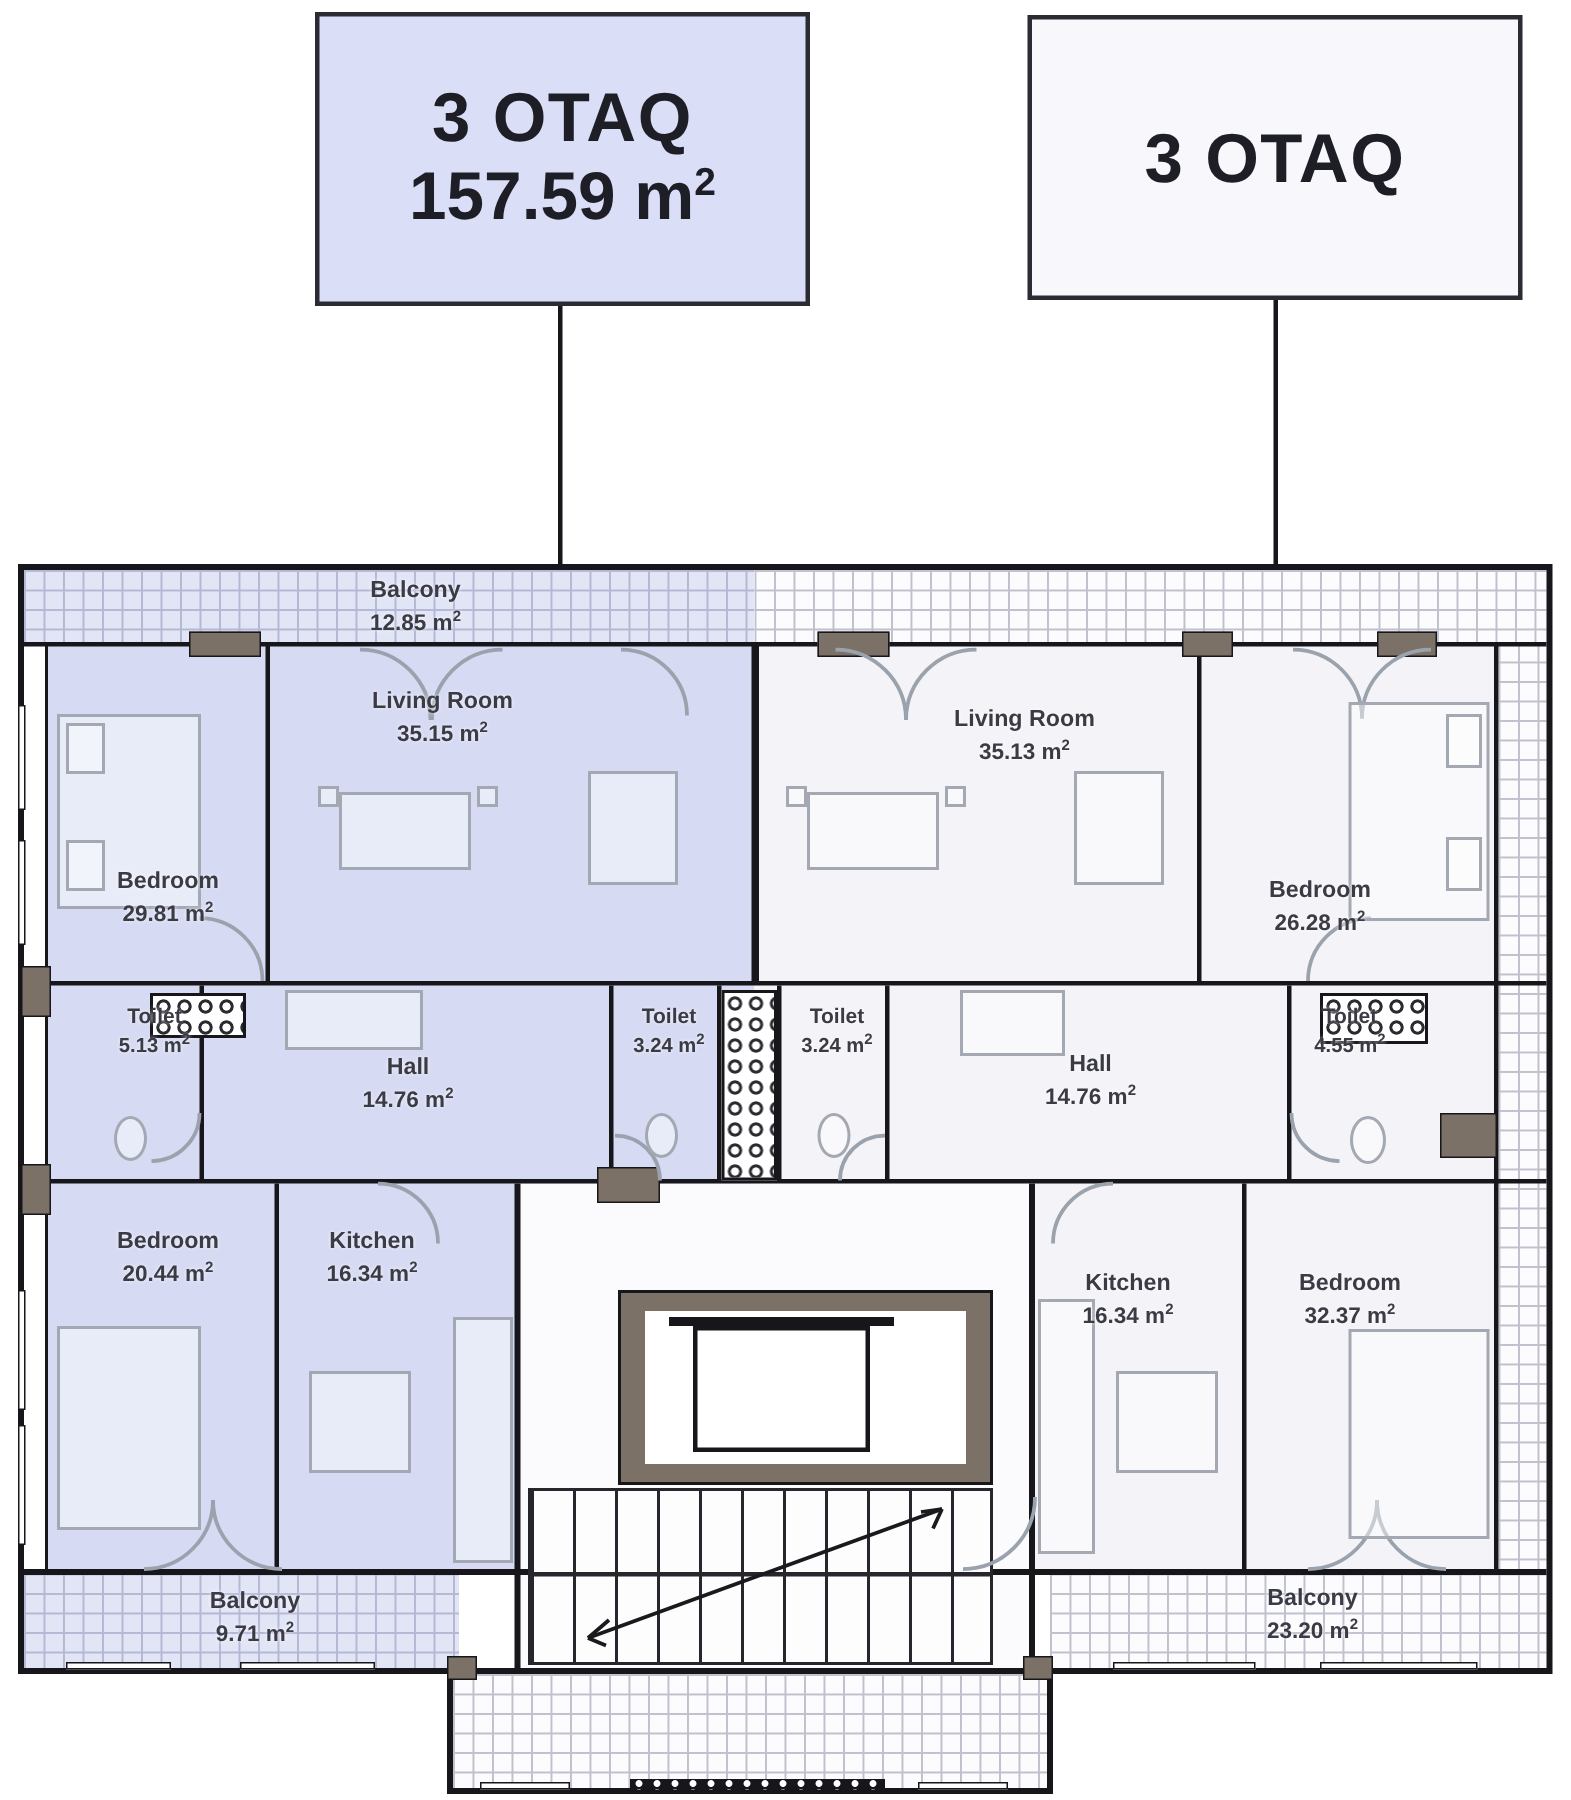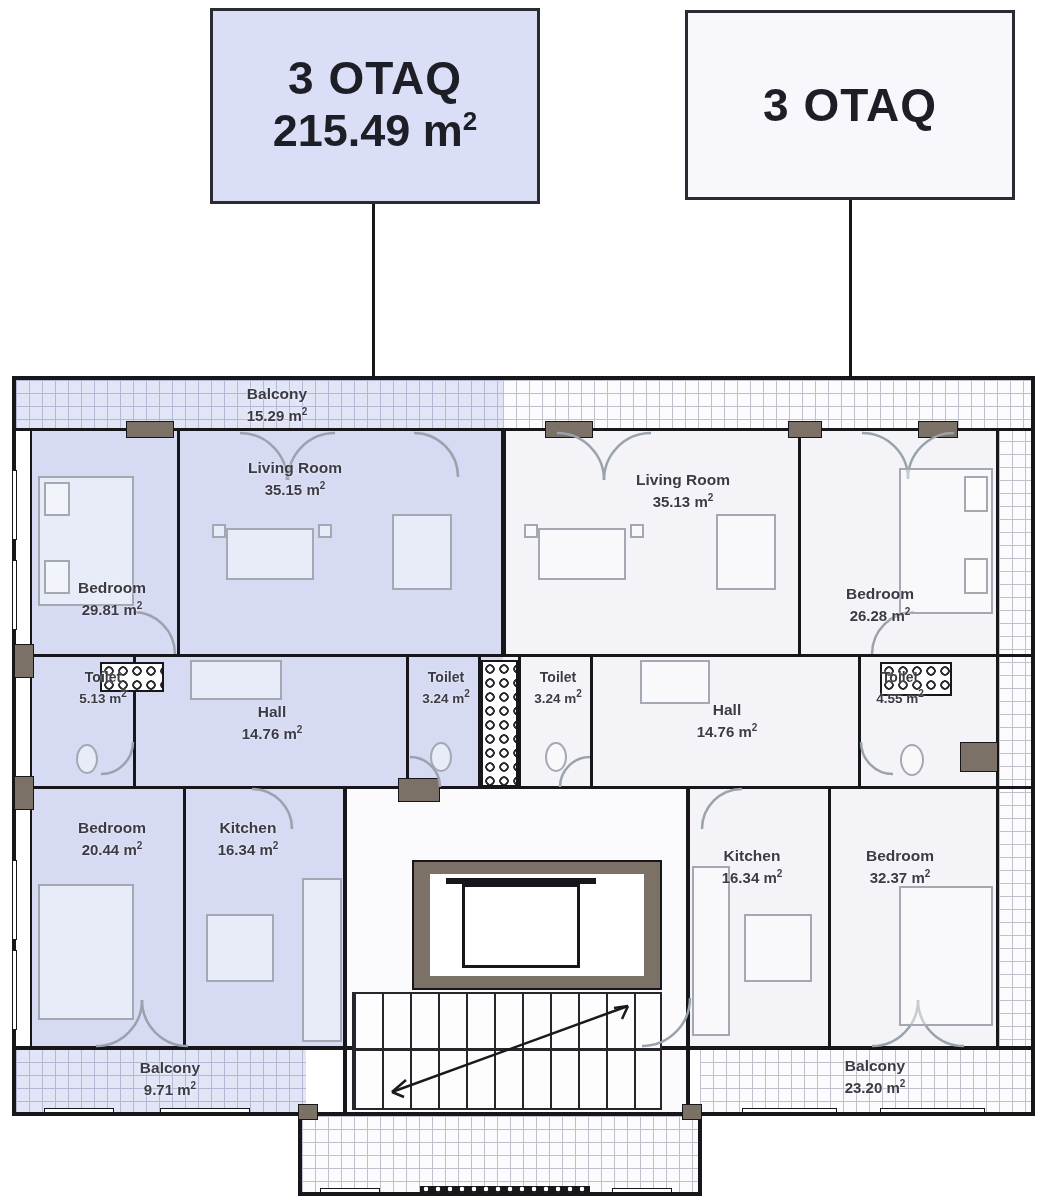--- a/index.html
+++ b/index.html
@@ -57,21 +57,21 @@
     background-image:radial-gradient(circle at 6px 3px,#fff 2px,transparent 2.6px);
     background-size:12px 6px;}
 </style>
 </head>
 <body>
 
 <div id="screen">
 
   <div class="abs callout" style="left:210px;top:8px;width:330px;height:196px;background:#dbdef7;">
     <div class="c-title">3 OTAQ</div>
-    <div class="c-area"><span>215.49</span><span> m</span><sup>2</sup></div>
+    <div class="c-area"><span>157.59</span><span> m</span><sup>2</sup></div>
   </div>
   <div class="abs callout" style="left:685px;top:10px;width:330px;height:190px;background:#f8f8fc;">
     <div class="c-title">3 OTAQ</div>
   </div>
 
   <div class="abs connector" style="left:372px;top:204px;height:332px;"></div>
   <div class="abs connector" style="left:849px;top:200px;height:332px;"></div>
   <div class="abs marker" style="left:359px;top:531px;width:28px;height:28px;"></div>
   <div class="abs marker" style="left:836px;top:527px;width:28px;height:28px;"></div>
 
@@ -201,21 +201,21 @@
 
   <div class="abs rings" style="left:100px;top:662px;width:64px;height:30px;border-width:2px;"></div>
   <div class="abs rings" style="left:880px;top:662px;width:72px;height:34px;border-width:2px;"></div>
   <div class="abs furn" style="left:76px;top:744px;width:22px;height:30px;border-radius:50%;"></div>
   <div class="abs furn" style="left:430px;top:742px;width:22px;height:30px;border-radius:50%;"></div>
   <div class="abs furn" style="left:545px;top:742px;width:22px;height:30px;border-radius:50%;"></div>
   <div class="abs furn" style="left:900px;top:744px;width:24px;height:32px;border-radius:50%;"></div>
 
   <div class="rlabel" style="left:277px;top:384px;">
     <div class="rname">Balcony</div>
-    <div class="rarea"><span>15.29</span><span> m</span><sup>2</sup></div>
+    <div class="rarea"><span>12.85</span><span> m</span><sup>2</sup></div>
   </div>
 
   <div class="rlabel" style="left:112px;top:578px;">
     <div class="rname">Bedroom</div>
     <div class="rarea"><span>29.81</span><span> m</span><sup>2</sup></div>
   </div>
 
   <div class="rlabel" style="left:295px;top:458px;">
     <div class="rname">Living Room</div>
     <div class="rarea"><span>35.15</span><span> m</span><sup>2</sup></div>

